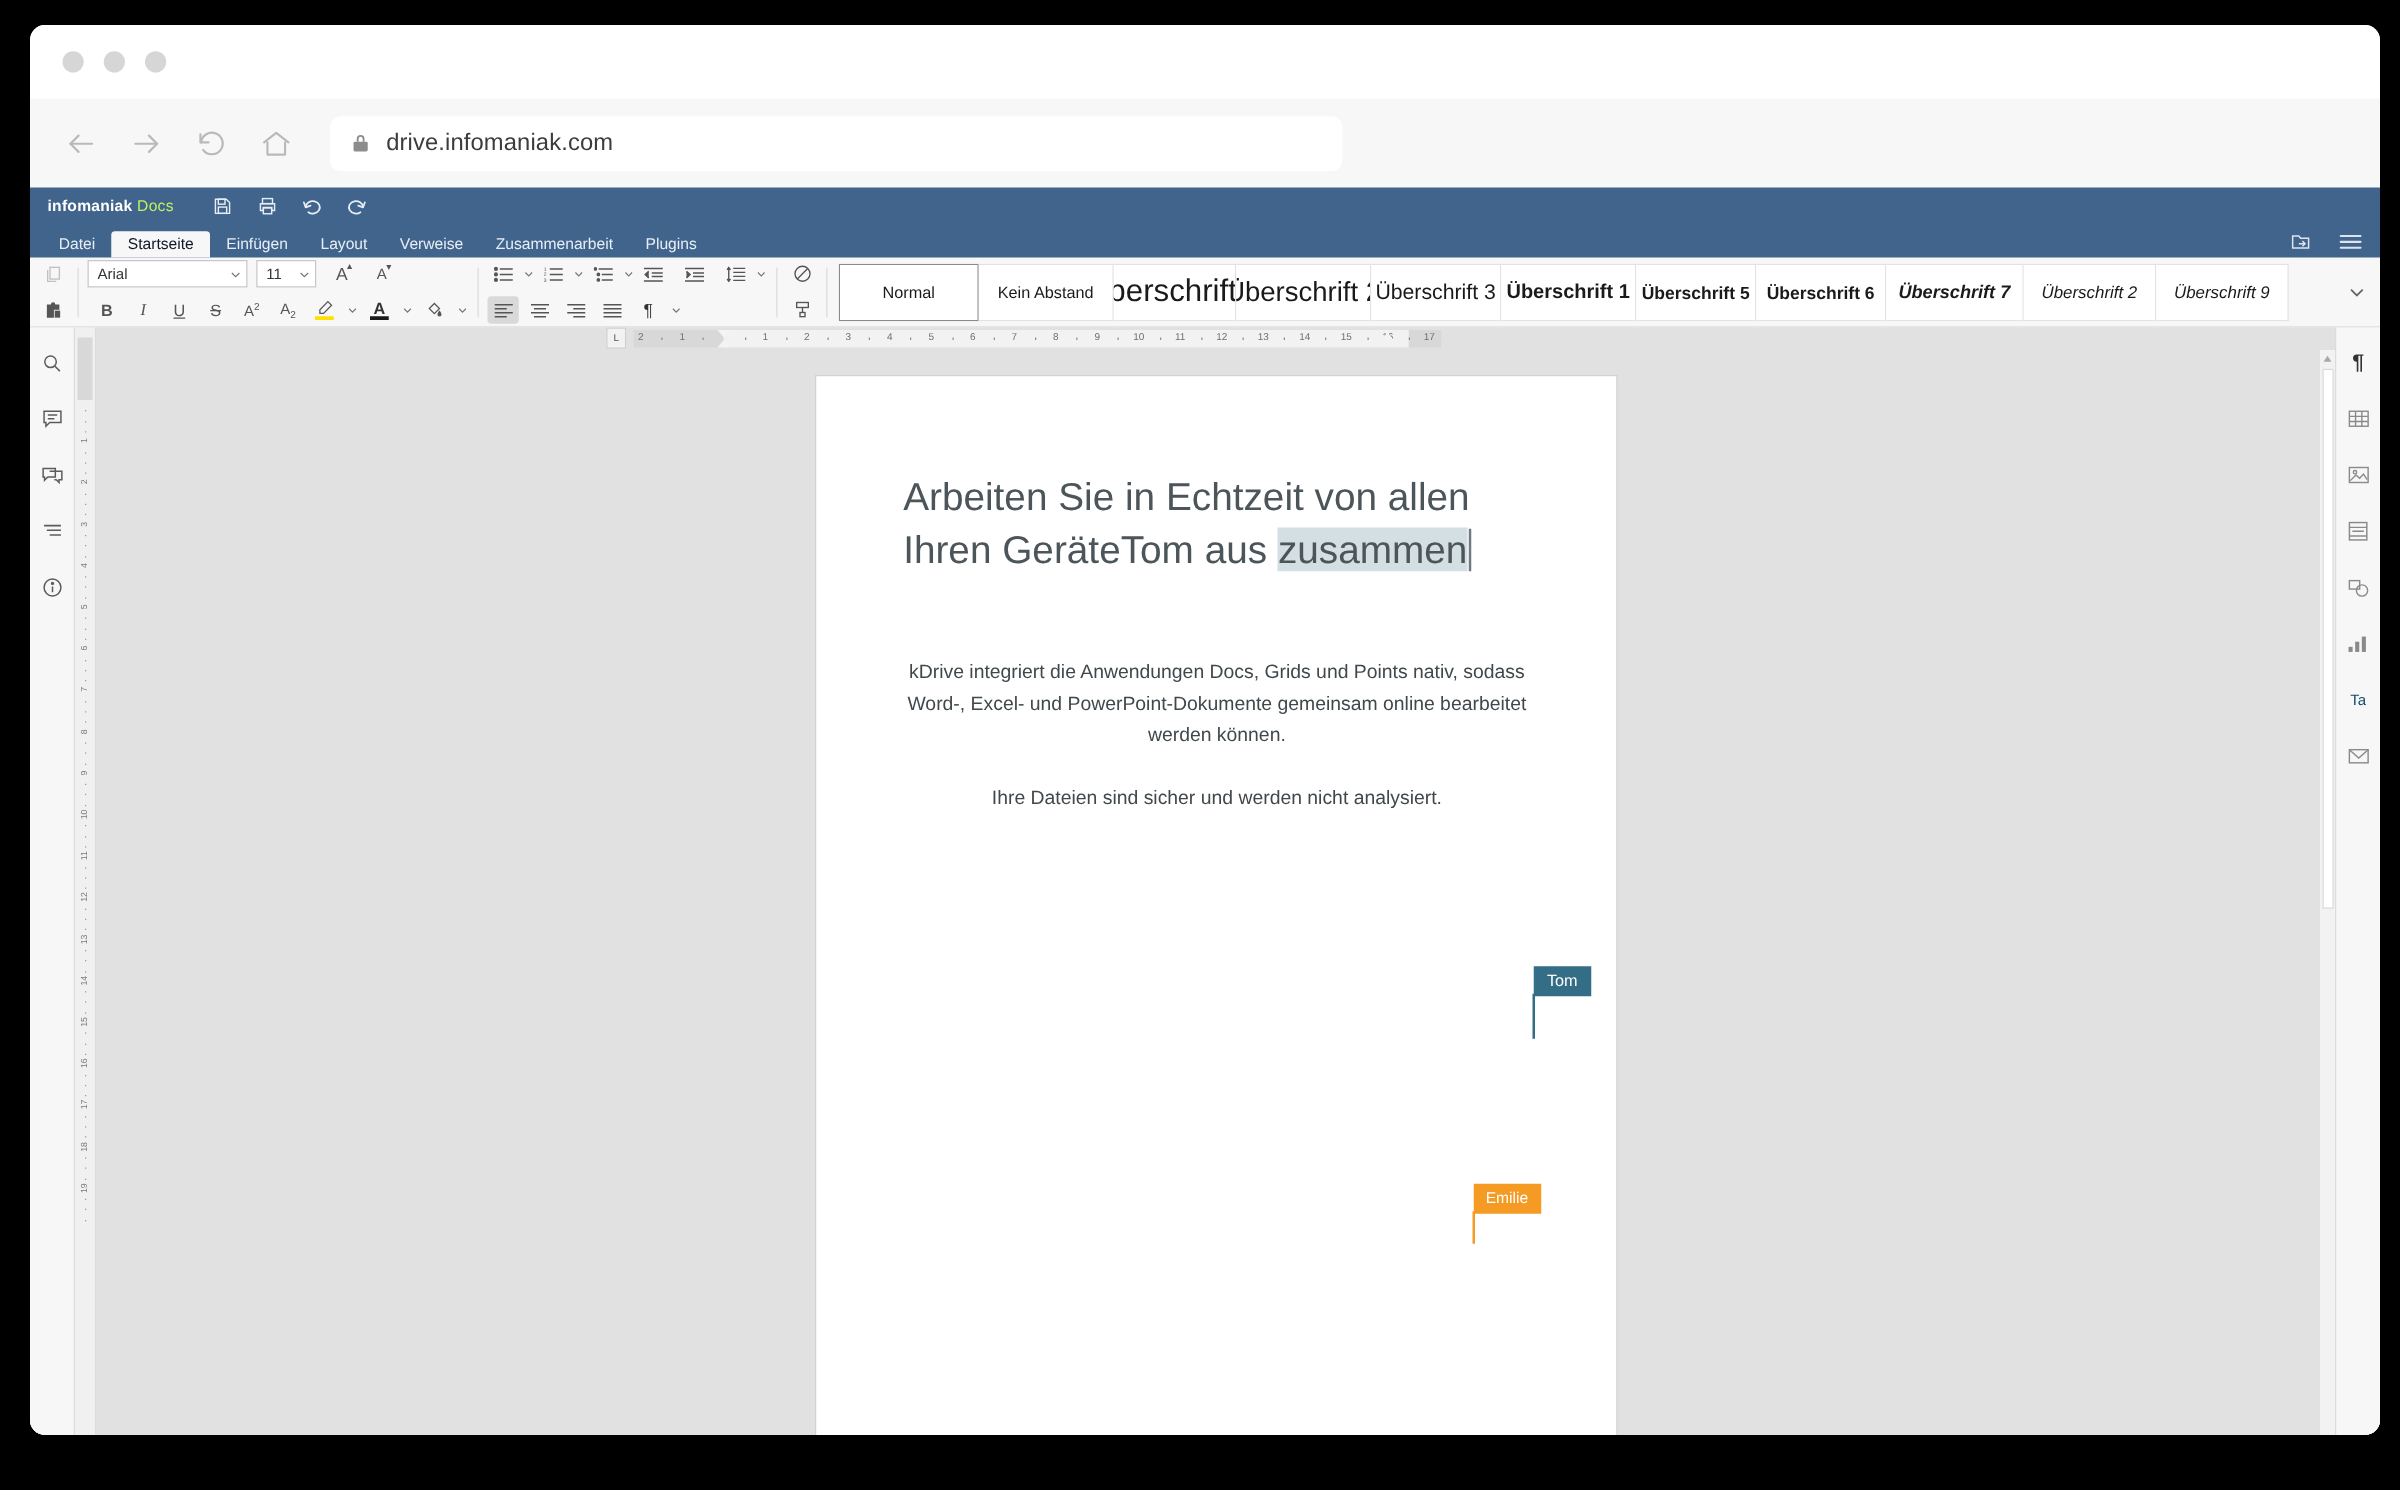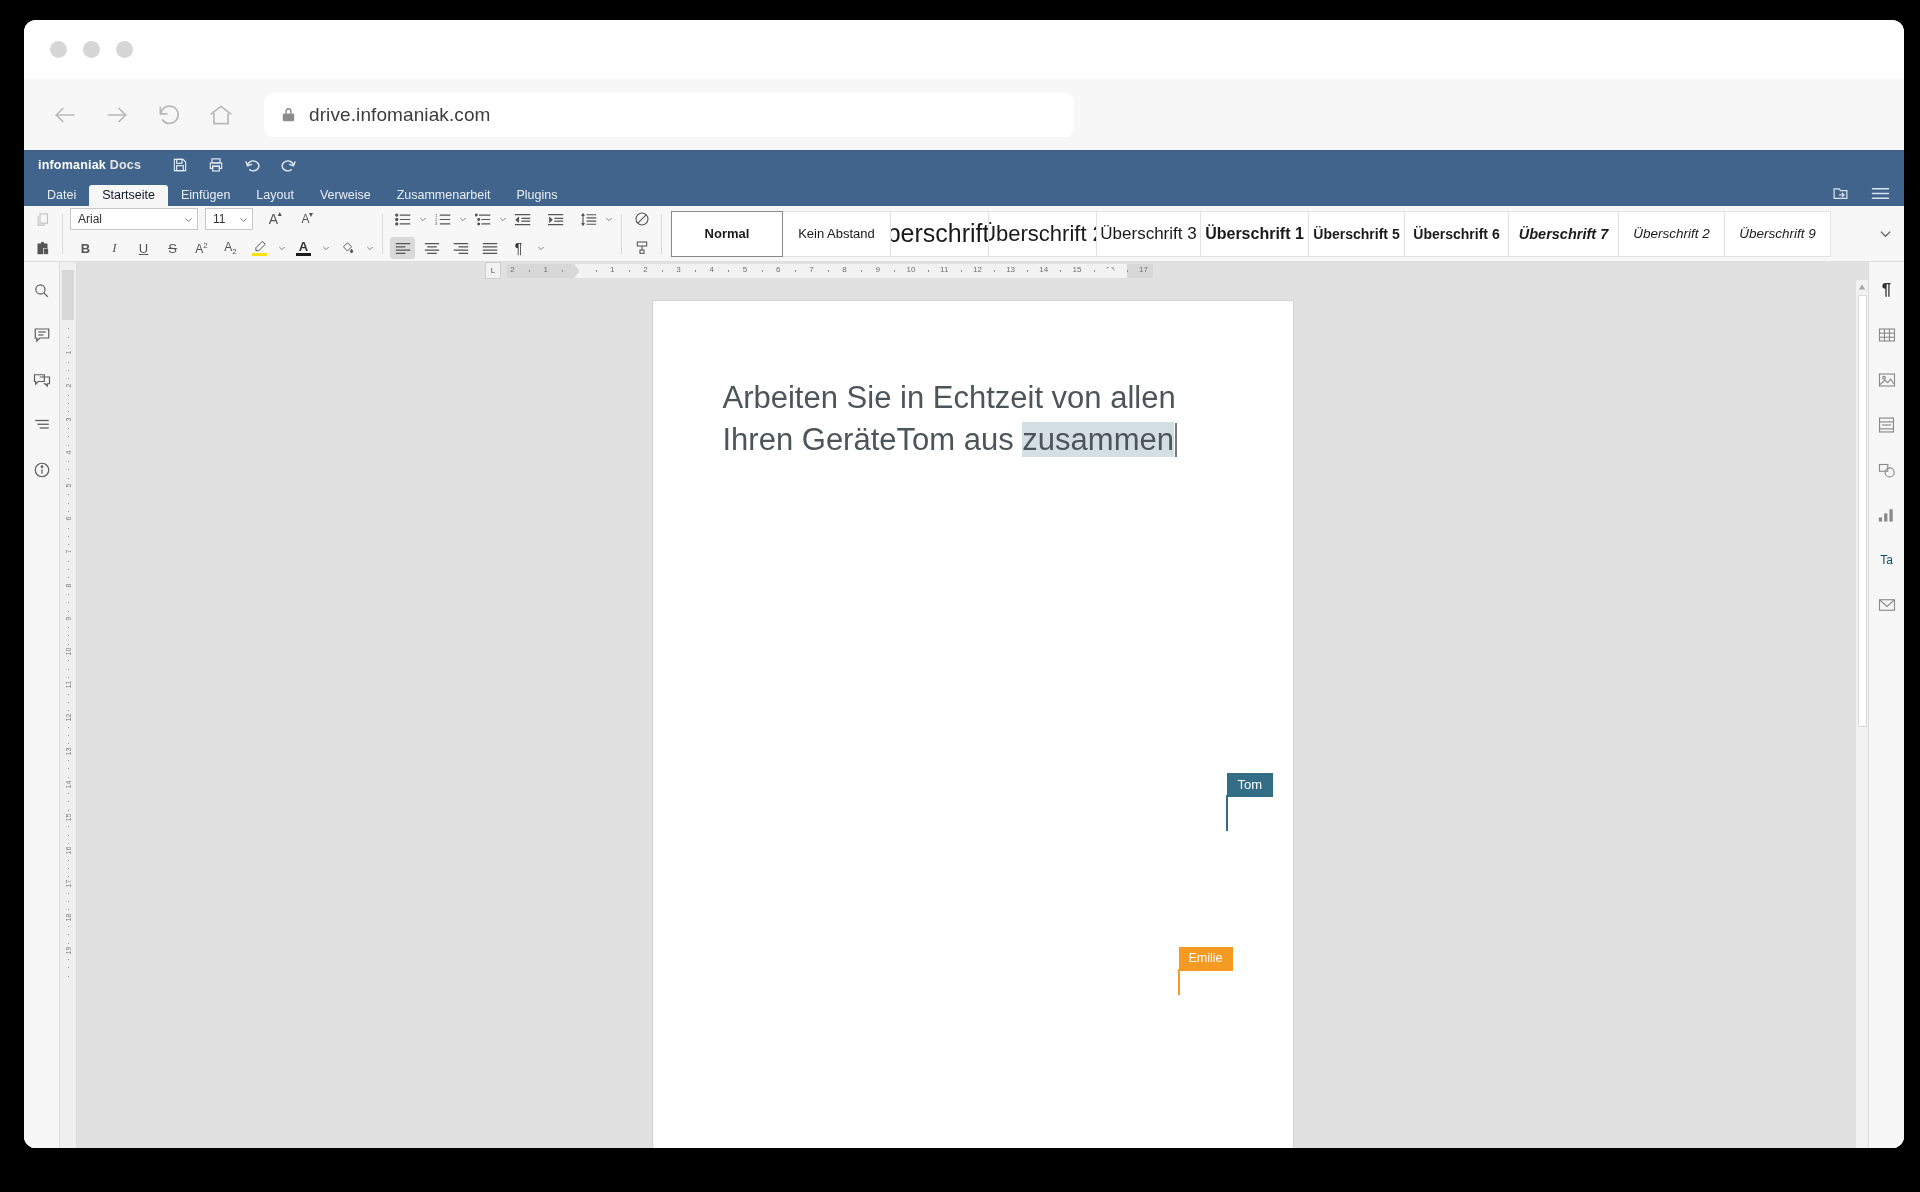--- a/index.html
+++ b/index.html
@@ -67,21 +67,21 @@
   
   #ribbon-top {
     height: 30px;
     background: #41648c;
     display: flex; align-items: center;
     padding-left: 14px;
     gap: 0;
   }
   #brand { font-size: 12.5px; color:#ffffff; letter-spacing:.2px; }
   #brand b { font-weight: 700; }
-  #brand span.docs { color:#e5e5e5; font-weight:700; }
+  #brand span.docs { color:#bef264; font-weight:400; }
   .qa-btns { display:flex; align-items:center; gap: 18px; margin-left: 30px; }
   .qa-btn { width:18px; height:18px; display:flex; align-items:center; justify-content:center; color:#e6edf5; cursor:pointer; }
 
   
   #ribbon-tabs {
     height: 26px;
     background: #41648c;
     display: flex; align-items: flex-end;
     padding-left: 10px;
     position: relative;
@@ -152,21 +152,21 @@
   .styleitem {
     min-width: 0;
     border:1px solid #e2e2e2;
     border-left:none;
     background:#fff;
     display:flex; align-items:center; justify-content:center;
     padding: 0 6px;
     overflow:hidden; white-space:nowrap;
     cursor:pointer; color:#1a1a1a;
   }
-  .styleitem:first-child { border-left:1px solid #8a8a8a;font-weight:bold; }
+  .styleitem:first-child { border-left:1px solid #8a8a8a; }
   .styleitem.sel { border:1px solid #8a8a8a; background:#fff; }
   #styles-more {
     width: 30px; display:flex; align-items:center; justify-content:center;
     color:#666; cursor:pointer; flex:0 0 auto;
   }
 
   
   #work { display:flex; height: calc(998px - 30px - 26px - 56px); background:#e1e1e1; position:relative; }
 
   #left-rail {
@@ -817,20 +817,24 @@
         <div id="scroll-area">
           <div id="page">
 
             <div id="doc-heading">
               <span>Arbeiten Sie in Echtzeit von allen Ihren GeräteTom aus </span><span class="hl-sel">zusammen</span><span class="caret-line"></span>
             </div>
 
             <div id="tom-badge">Tom</div>
             <div id="tom-cursor"></div>
 
+            <div id="doc-body">
+              <p class="p1">kDrive integriert die Anwendungen Docs, Grids und Points nativ, sodass Word-, Excel- und PowerPoint-Dokumente gemeinsam online bearbeitet werden können.</p>
+              <p class="p2">Ihre Dateien sind sicher und werden nicht analysiert.</p>
+            </div>
 
             <div id="emilie-badge">Emilie</div>
             <div id="emilie-cursor"></div>
           </div>
 
           <div id="vscroll">
             <div class="arr">
               <svg width="8" height="8" viewBox="0 0 10 10" fill="currentColor">
                   <polygon points="5,2 9,8 1,8"></polygon>
                 </svg>

